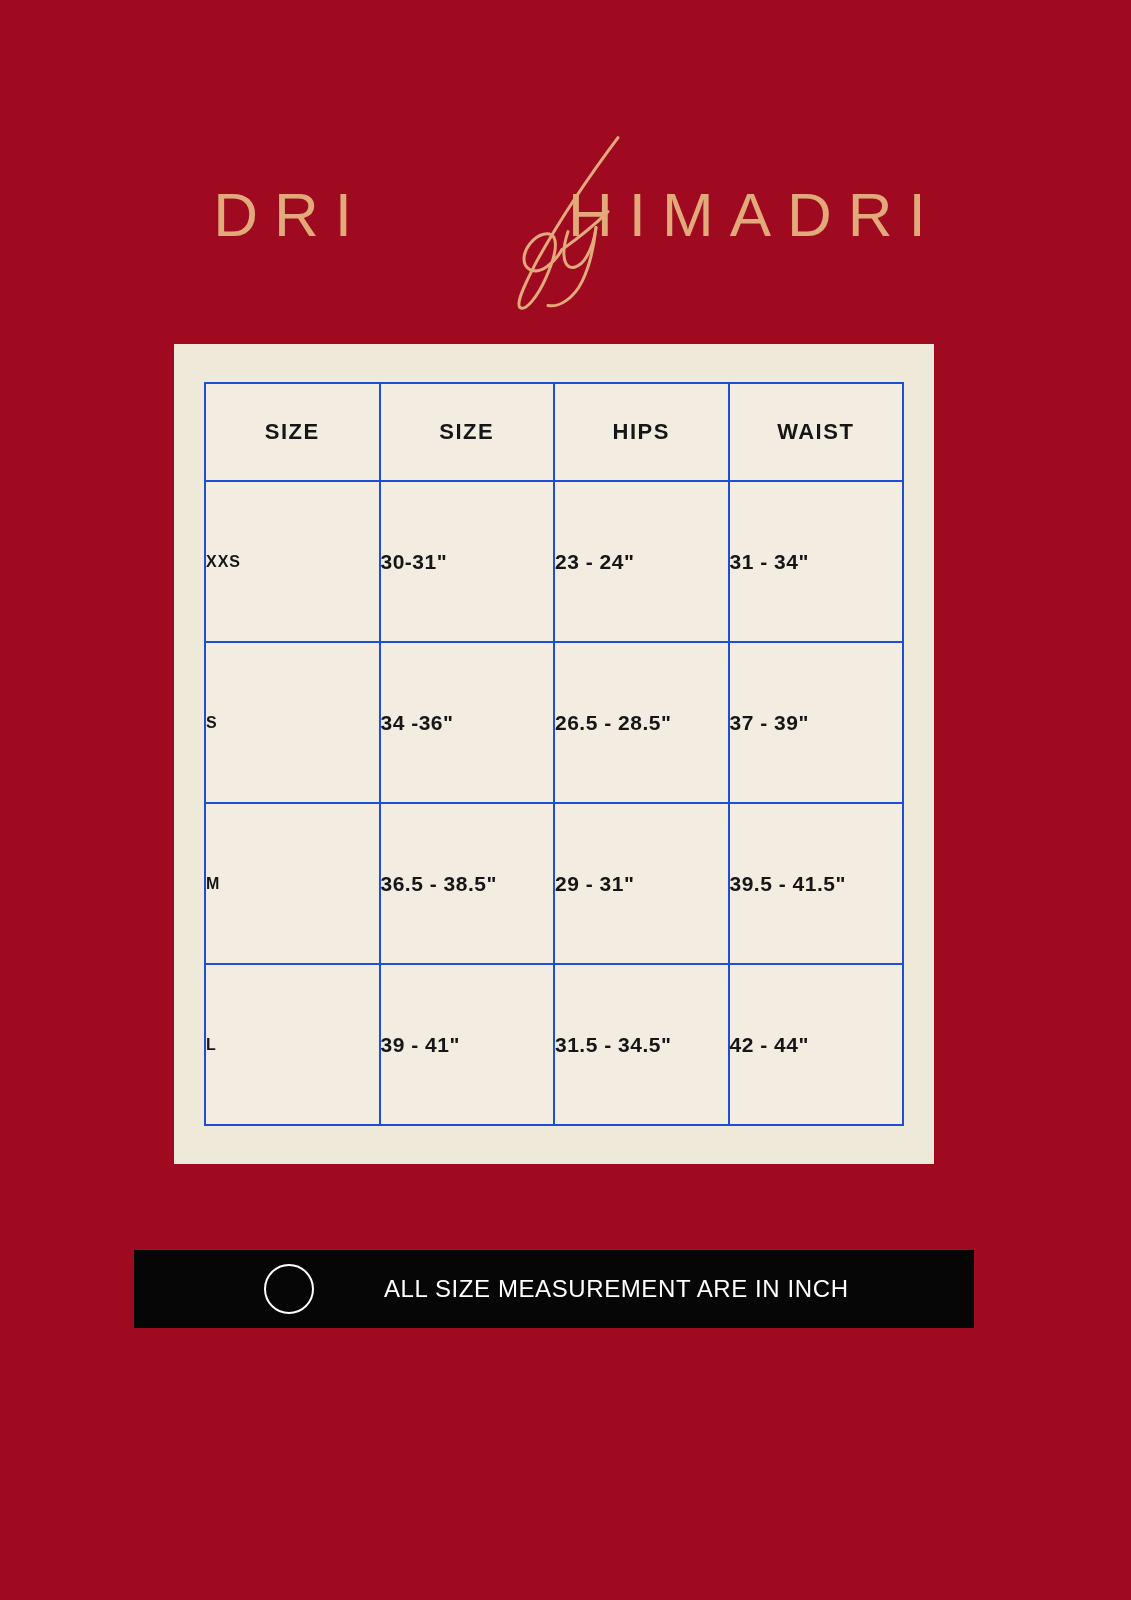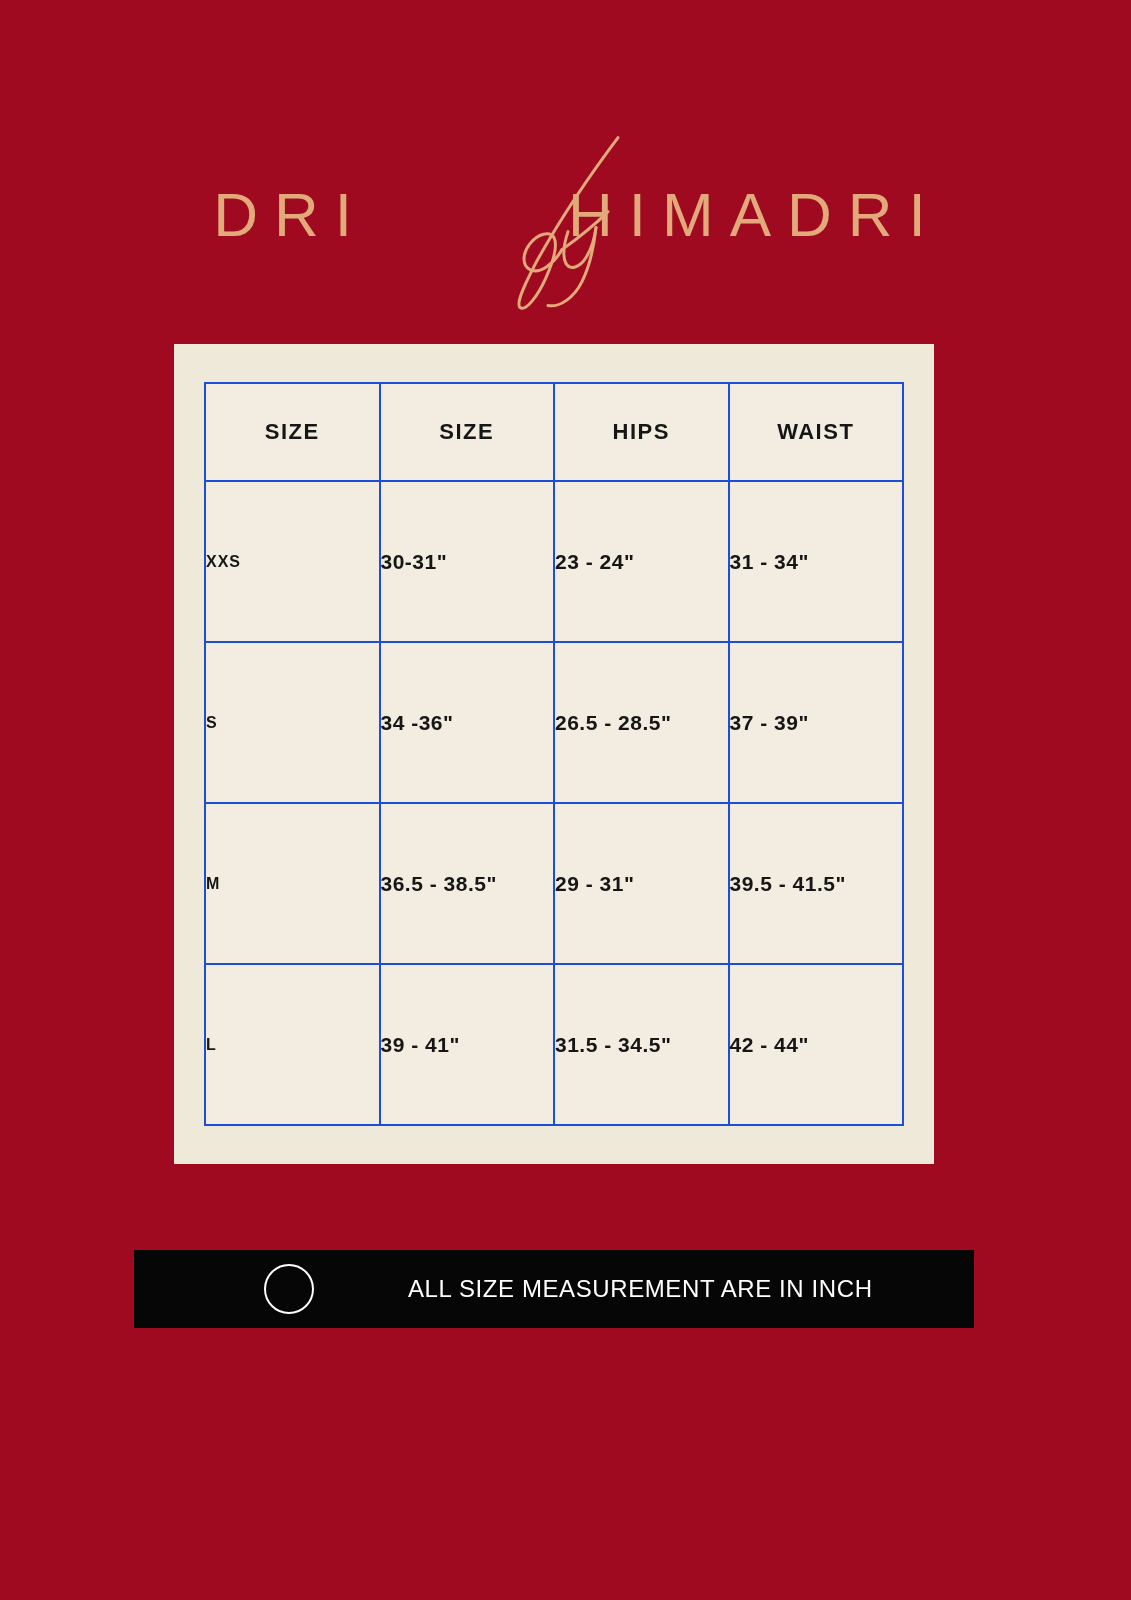--- a/index.html
+++ b/index.html
@@ -98,21 +98,20 @@
     position: absolute;
     left: 134px;
     top: 1250px;
     width: 840px;
     height: 78px;
     background: #060606;
     display: flex;
     align-items: center;
     padding-left: 0;
     box-sizing: border-box;
-    gap: 24px;
   }
   .footer-circle {
     width: 46px;
     height: 46px;
     border: 2px solid #FFFFFF;
     border-radius: 50%;
     margin-left: 130px;
     flex: 0 0 auto;
   }
   .footer-text {

